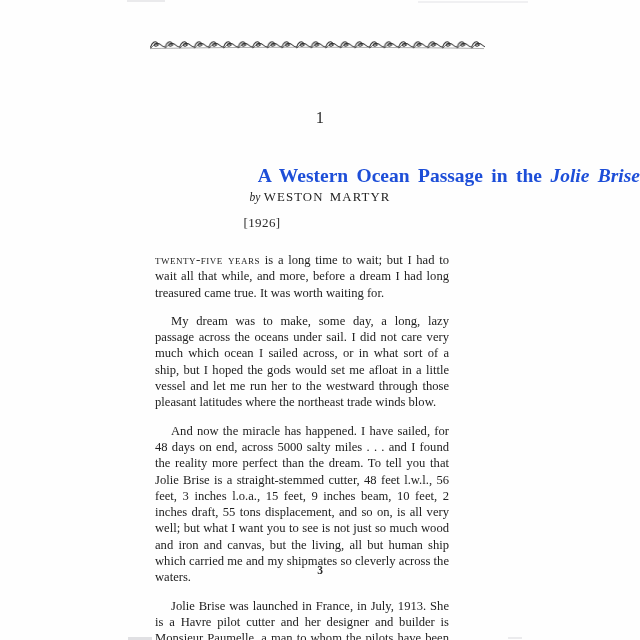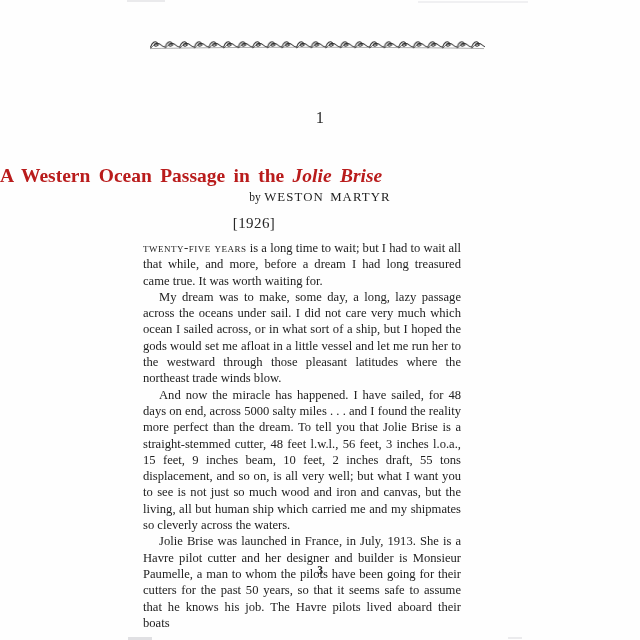--- a/index.html
+++ b/index.html
@@ -56,74 +56,76 @@
     letter-spacing: 0.5px;
     color: #2a2a2a;
   }
 
   
   .title {
     position: absolute;
     left: 0;
     top: 152px;
     width: 640px;
-    text-align: left;
+    text-align: right;
     font-size: 19.5px;
-    color: #b91c1c;
+    color: #1d4ed8;
     word-spacing: 3.5px;
   }
   .title .work { font-style: italic; }
 
   
   .byline {
     position: absolute;
     left: 0;
     top: 189px;
     width: 640px;
     text-align: center;
     font-size: 13.5px;
     color: #222;
   }
   .byline .by {
     font-size: 11.5px;
+    font-style: italic;
   }
   .byline .author {
     font-variant: small-caps;
     text-transform: uppercase;
     font-size: 12.8px;
     letter-spacing: 1.1px;
     word-spacing: 2px;
   }
 
   
   .dateline {
     position: absolute;
     left: 0;
     top: 215px;
     width: 508px;
     text-align: center;
-    font-size: 15px;
+    font-size: 13px;
     color: #272727;
     letter-spacing: 0.4px;
+    padding-left: 8px;
   }
 
   
   .body-text {
     position: absolute;
     left: 143px;
     top: 240px;
     width: 318px;
     font-size: 12.6px;
     line-height: 16.3px;
     text-align: justify;
     color: #222222;
     hyphens: none;
   }
   .body-text p {
-    margin: 0;
+    margin: 12px;
     text-indent: 16px;
   }
   .body-text p.first {
     text-indent: 0;
   }
   .opening {
     font-variant: small-caps;
     text-transform: lowercase;
     letter-spacing: 0.5px;
     font-size: 13px;

